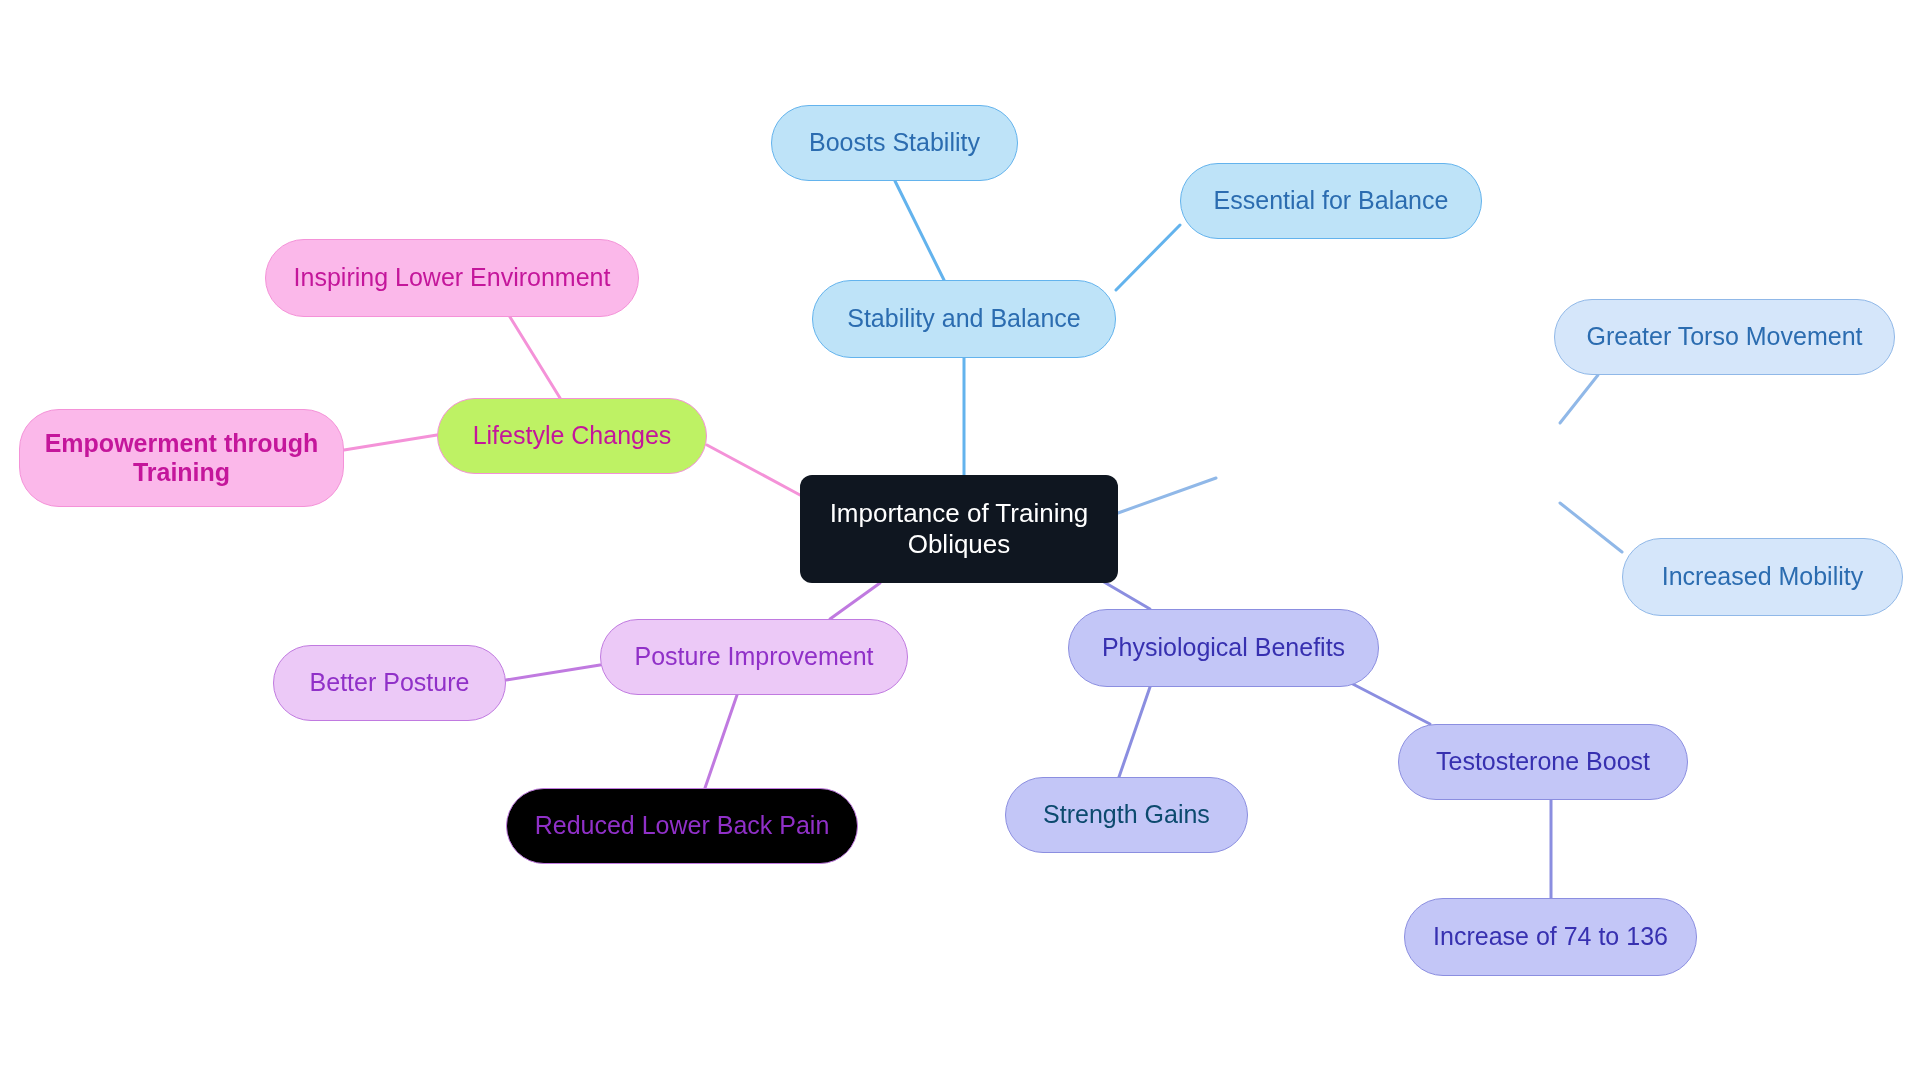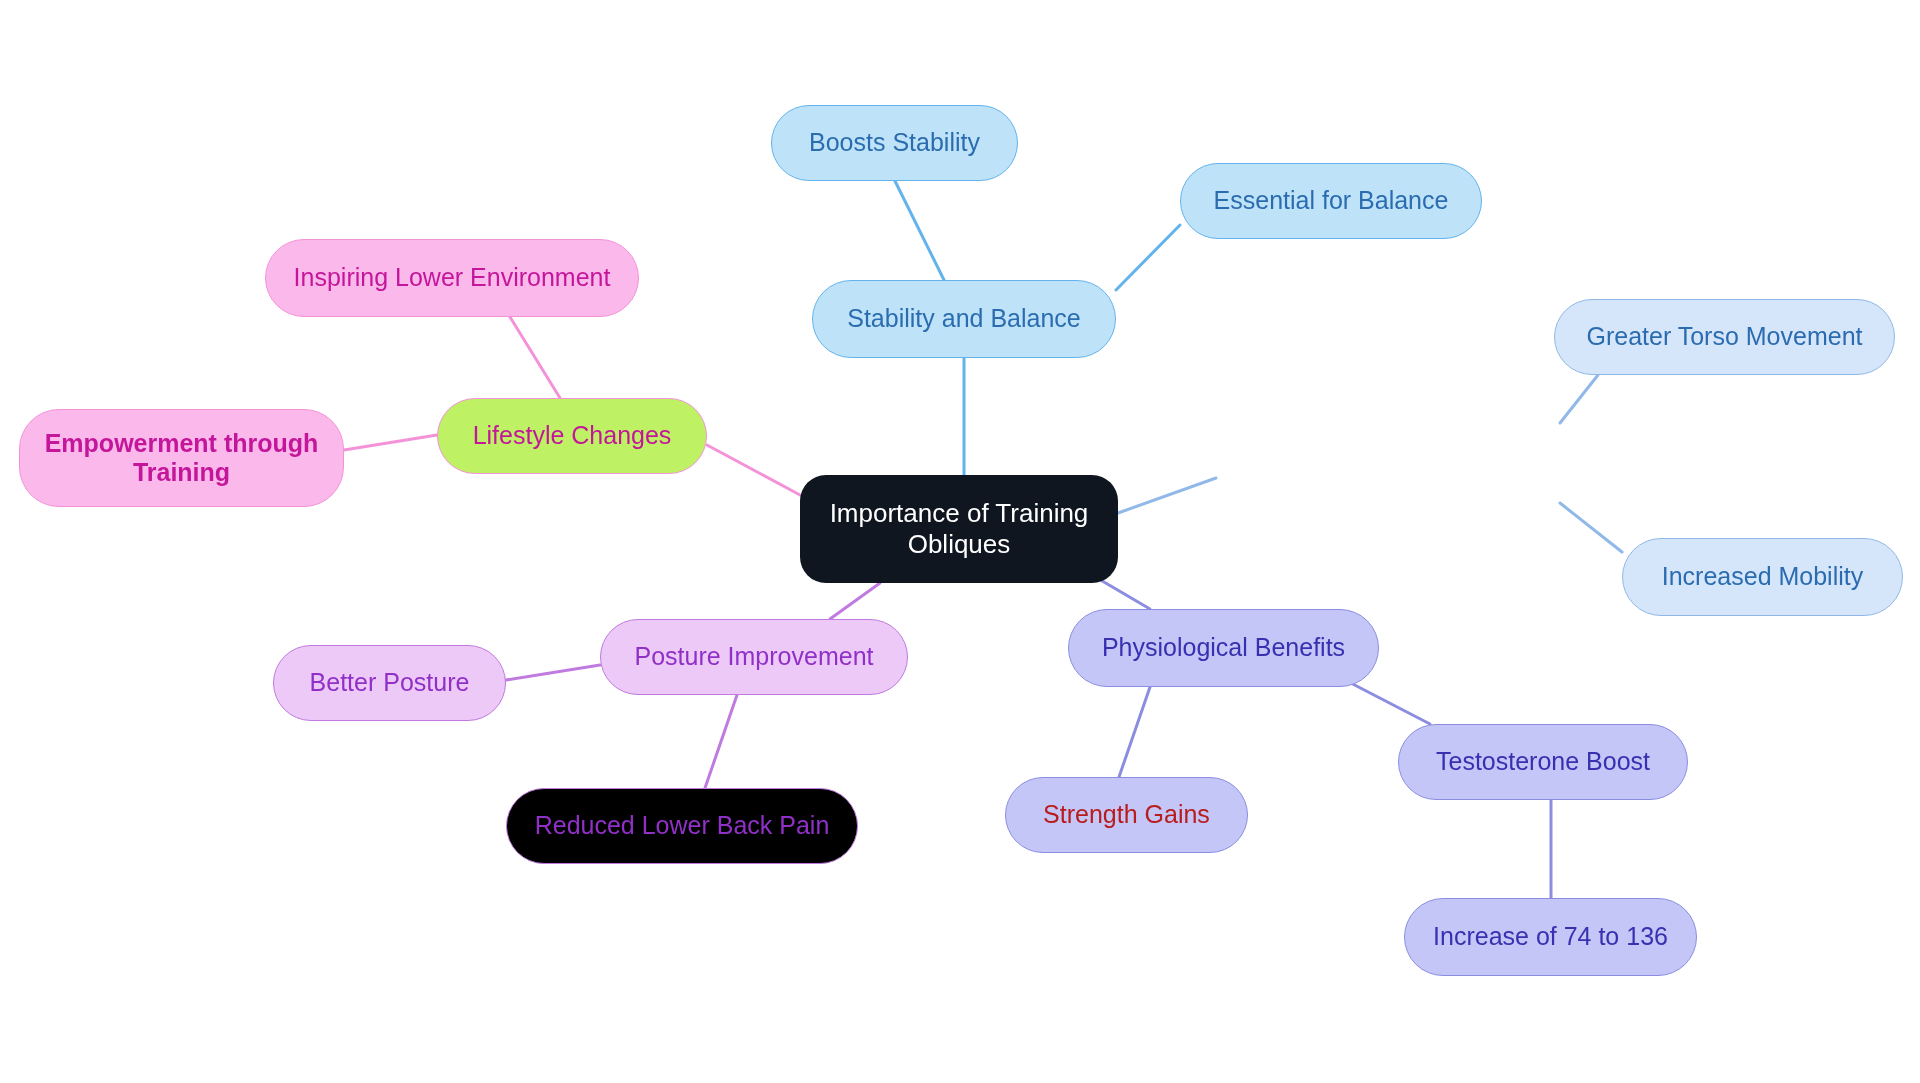--- a/index.html
+++ b/index.html
@@ -62,29 +62,29 @@
       <line x1="1150" y1="687" x2="1119" y2="777" stroke="#8b8ee0" stroke-width="3" stroke-linecap="round"></line>
       <line x1="1345" y1="680" x2="1430" y2="724" stroke="#8b8ee0" stroke-width="3" stroke-linecap="round"></line>
       <line x1="1551" y1="800" x2="1551" y2="898" stroke="#8b8ee0" stroke-width="3" stroke-linecap="round"></line>
       <line x1="880" y1="583" x2="830" y2="619" stroke="#c07ae0" stroke-width="3" stroke-linecap="round"></line>
       <line x1="600" y1="665" x2="506" y2="680" stroke="#c07ae0" stroke-width="3" stroke-linecap="round"></line>
       <line x1="737" y1="695" x2="705" y2="788" stroke="#c07ae0" stroke-width="3" stroke-linecap="round"></line>
       <line x1="800" y1="495" x2="707" y2="445" stroke="#f492d8" stroke-width="3" stroke-linecap="round"></line>
       <line x1="560" y1="398" x2="510" y2="317" stroke="#f492d8" stroke-width="3" stroke-linecap="round"></line>
       <line x1="437" y1="435" x2="344" y2="450" stroke="#f492d8" stroke-width="3" stroke-linecap="round"></line>
     </svg>
-<div class="node root" style="left: 800px; top: 475px; width: 318px; height: 108px; font-size: 26px; border-radius: 26px; background: rgb(15, 22, 32); color: rgb(255, 255, 255); border-color: rgb(15, 22, 32);">Importance of Training
+<div class="node root" style="left: 800px; top: 475px; width: 318px; height: 108px; font-size: 26px; border-radius: 12px; background: rgb(15, 22, 32); color: rgb(255, 255, 255); border-color: rgb(15, 22, 32);">Importance of Training
 Obliques</div>
     <div class="node" style="left: 771px; top: 105px; width: 247px; height: 76px; font-size: 25px; border-radius: 38px; background: rgb(190, 227, 248); color: rgb(43, 108, 176); border-color: rgb(99, 179, 237);">Boosts Stability</div>
     <div class="node" style="left: 1180px; top: 163px; width: 302px; height: 76px; font-size: 25px; border-radius: 38px; background: rgb(190, 227, 248); color: rgb(43, 108, 176); border-color: rgb(99, 179, 237);">Essential for Balance</div>
     <div class="node" style="left: 812px; top: 280px; width: 304px; height: 78px; font-size: 25px; border-radius: 39px; background: rgb(190, 227, 248); color: rgb(43, 108, 176); border-color: rgb(99, 179, 237);">Stability and Balance</div>
     <div class="node" style="left: 1554px; top: 299px; width: 341px; height: 76px; font-size: 25px; border-radius: 38px; background: rgb(213, 230, 250); color: rgb(43, 108, 176); border-color: rgb(144, 184, 232);">Greater Torso Movement</div>
     <div class="node" style="left: 1622px; top: 538px; width: 281px; height: 78px; font-size: 25px; border-radius: 39px; background: rgb(213, 230, 250); color: rgb(43, 108, 176); border-color: rgb(144, 184, 232);">Increased Mobility</div>
     <div class="node" style="left: 1068px; top: 609px; width: 311px; height: 78px; font-size: 25px; border-radius: 39px; background: rgb(195, 198, 247); color: rgb(55, 48, 176); border-color: rgb(139, 142, 224);">Physiological Benefits</div>
-    <div class="node" style="left: 1005px; top: 777px; width: 243px; height: 76px; font-size: 25px; border-radius: 38px; background: rgb(195, 198, 247); color: #b91c1c; border-color: rgb(139, 142, 224);">Strength Gains</div>
+    <div class="node" style="left: 1005px; top: 777px; width: 243px; height: 76px; font-size: 25px; border-radius: 38px; background: rgb(195, 198, 247); color: #0c4a6e; border-color: rgb(139, 142, 224);">Strength Gains</div>
     <div class="node" style="left: 1398px; top: 724px; width: 290px; height: 76px; font-size: 25px; border-radius: 38px; background: rgb(195, 198, 247); color: rgb(55, 48, 176); border-color: rgb(139, 142, 224);">Testosterone Boost</div>
     <div class="node" style="left: 1404px; top: 898px; width: 293px; height: 78px; font-size: 25px; border-radius: 39px; background: rgb(195, 198, 247); color: rgb(55, 48, 176); border-color: rgb(139, 142, 224);">Increase of 74 to 136</div>
     <div class="node" style="left: 600px; top: 619px; width: 308px; height: 76px; font-size: 25px; border-radius: 38px; background: rgb(236, 201, 247); color: rgb(144, 48, 200); border-color: rgb(192, 122, 224);">Posture Improvement</div>
     <div class="node" style="left: 273px; top: 645px; width: 233px; height: 76px; font-size: 25px; border-radius: 38px; background: rgb(236, 201, 247); color: rgb(144, 48, 200); border-color: rgb(192, 122, 224);">Better Posture</div>
     <div class="node" style="left: 506px; top: 788px; width: 352px; height: 76px; font-size: 25px; border-radius: 38px; background: #000000; color: rgb(144, 48, 200); border-color: rgb(192, 122, 224);">Reduced Lower Back Pain</div>
     <div class="node" style="left: 437px; top: 398px; width: 270px; height: 76px; font-size: 25px; border-radius: 38px; background: #bef264; color: rgb(196, 22, 155); border-color: rgb(244, 146, 216);">Lifestyle Changes</div>
     <div class="node" style="left: 265px; top: 239px; width: 374px; height: 78px; font-size: 25px; border-radius: 39px; background: rgb(251, 184, 234); color: rgb(196, 22, 155); border-color: rgb(244, 146, 216);">Inspiring Lower Environment</div>
     <div class="node" style="left: 19px; top: 409px; width: 325px; height: 98px; font-size: 25px; border-radius: 40px; background: rgb(251, 184, 234); color: rgb(196, 22, 155); border-color: rgb(244, 146, 216); font-weight: bold;">Empowerment through
 Training</div>
   </div>

